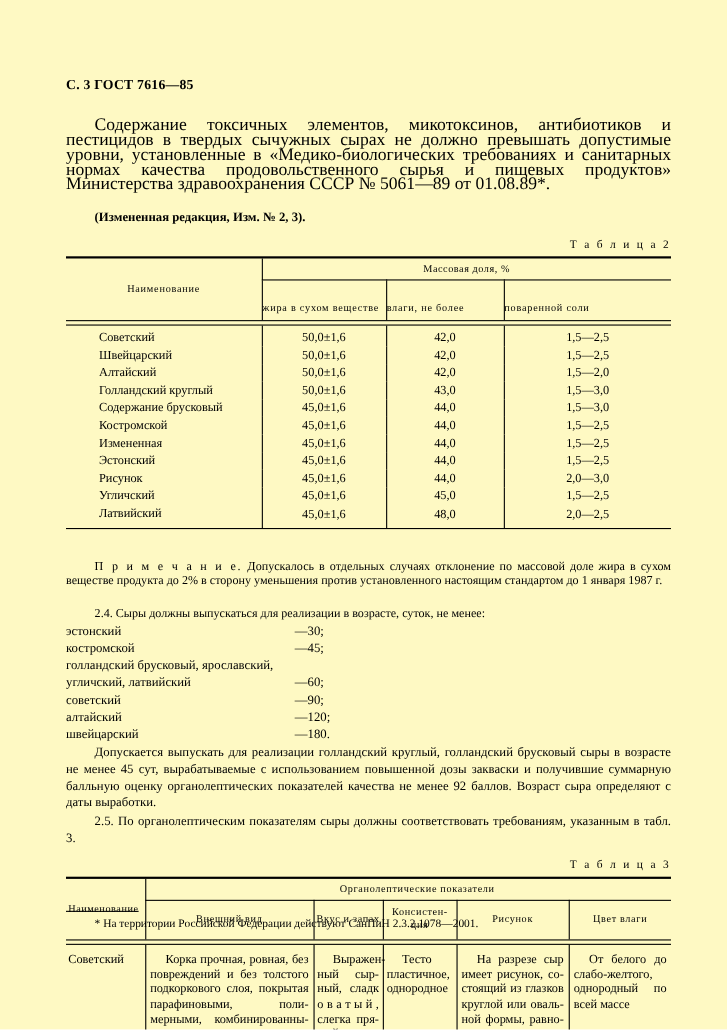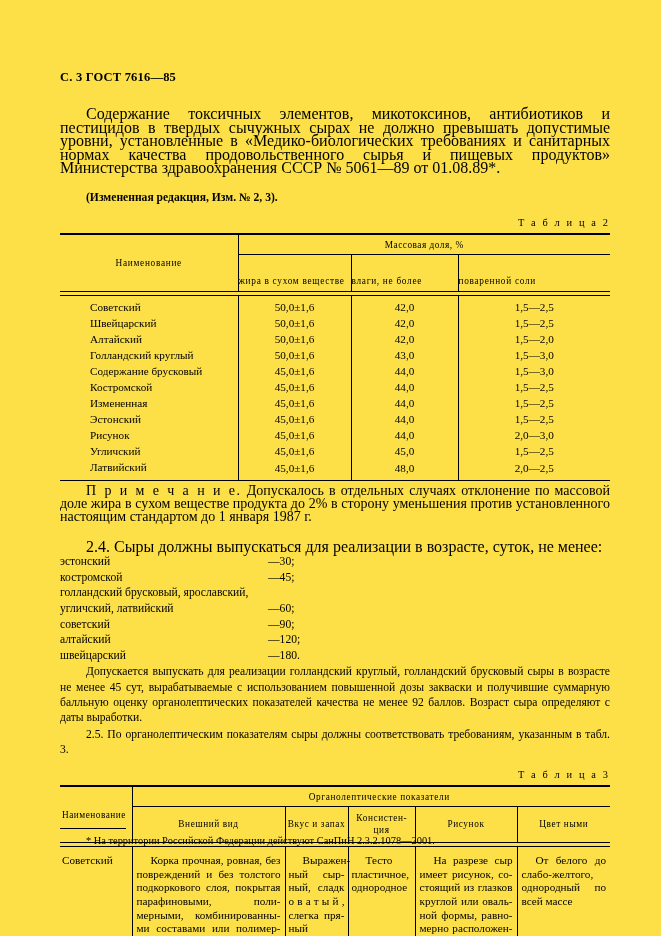--- a/index.html
+++ b/index.html
@@ -13,21 +13,21 @@
     font-family: "Liberation Serif", "DejaVu Serif", serif;
     color: #000000;
     position: relative;
     overflow: hidden;
   }
   .page {
     position: absolute;
     left: 0; top: 0;
     width: 661px;
     height: 936px;
-    background: #fde047;
+    background: #fef9c3;
   }
   .content {
     position: absolute;
     left: 60px;
     top: 70px;
     width: 550px;
   }
 
   .page-header {
     font-weight: bold;
@@ -111,32 +111,32 @@
     border-top: 1px solid #000;
     border-bottom: 1px solid #000;
     margin: 0;
   }
   .t2-botline {
     border-top: 1.1px solid #000;
     height: 0;
   }
 
   .note {
-    margin: 3px 0 0 0;
-    font-size: 14px;
+    margin: 28px 0 0 0;
+    font-size: 11px;
     line-height: 13px;
     text-align: justify;
     text-indent: 26px;
     font-family: Liberation Serif, serif;
   }
   .note .spaced { letter-spacing: 1.6px; }
 
   .sect {
     margin: 16px 0 0 0;
-    font-size: 16px;
+    font-size: 11px;
     line-height: 15.6px;
     text-indent: 26px;
   }
 
   .age-list {
     margin: 0;
     padding: 0;
     list-style: none;
     font-size: 11.6px;
     line-height: 15.6px;
@@ -375,21 +375,21 @@
         <thead>
           <tr>
             <td class="h-name" rowspan="2">Наименование</td>
             <td class="h-group" colspan="5">Органолептические  показатели</td>
           </tr>
           <tr>
             <td class="h-sub">Внешний  вид</td>
             <td class="h-sub">Вкус  и запах</td>
             <td class="h-sub">Консистен­ция</td>
             <td class="h-sub">Рисунок</td>
-            <td class="h-sub">Цвет ными</td>
+            <td class="h-sub">Цвет влаги</td>
           </tr>
         </thead>
       </table>
       <div class="t2-dblline"></div>
       <table id="table3">
         <colgroup>
           <col style="width:72px">
           <col style="width:153px">
           <col style="width:63px">
           <col style="width:67px">

